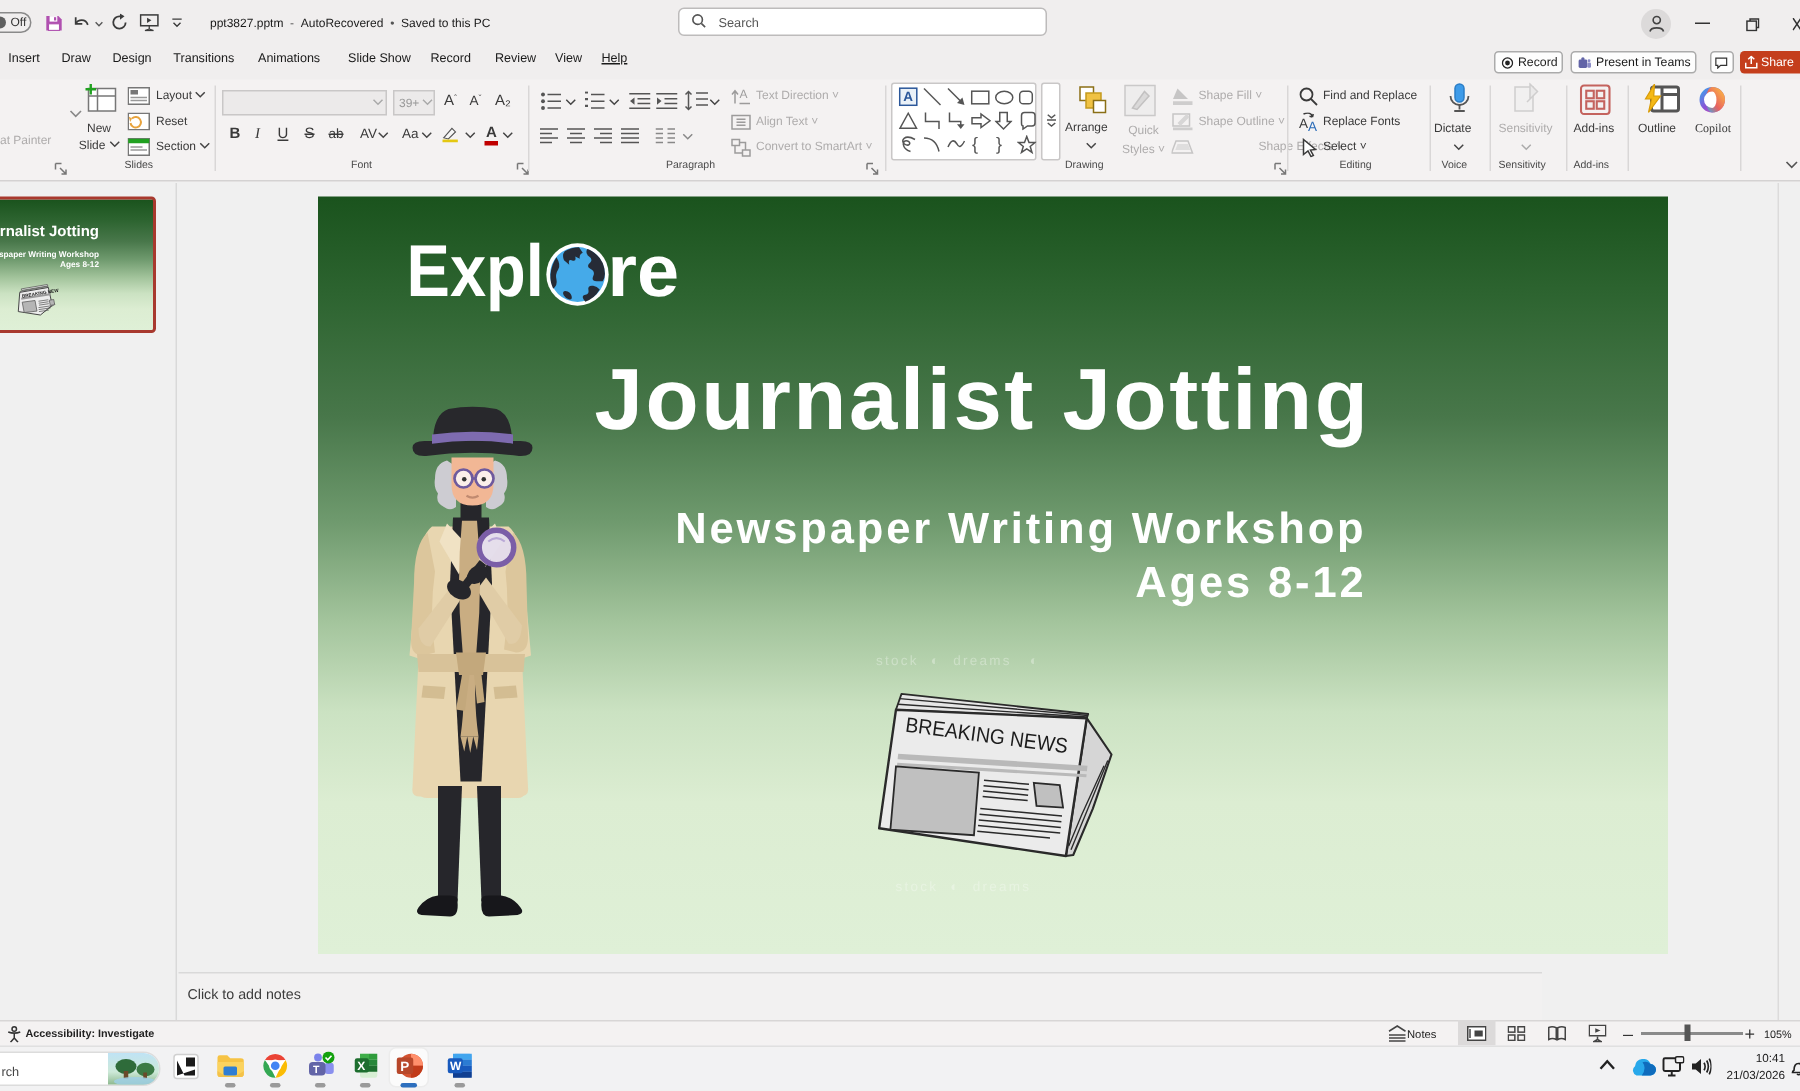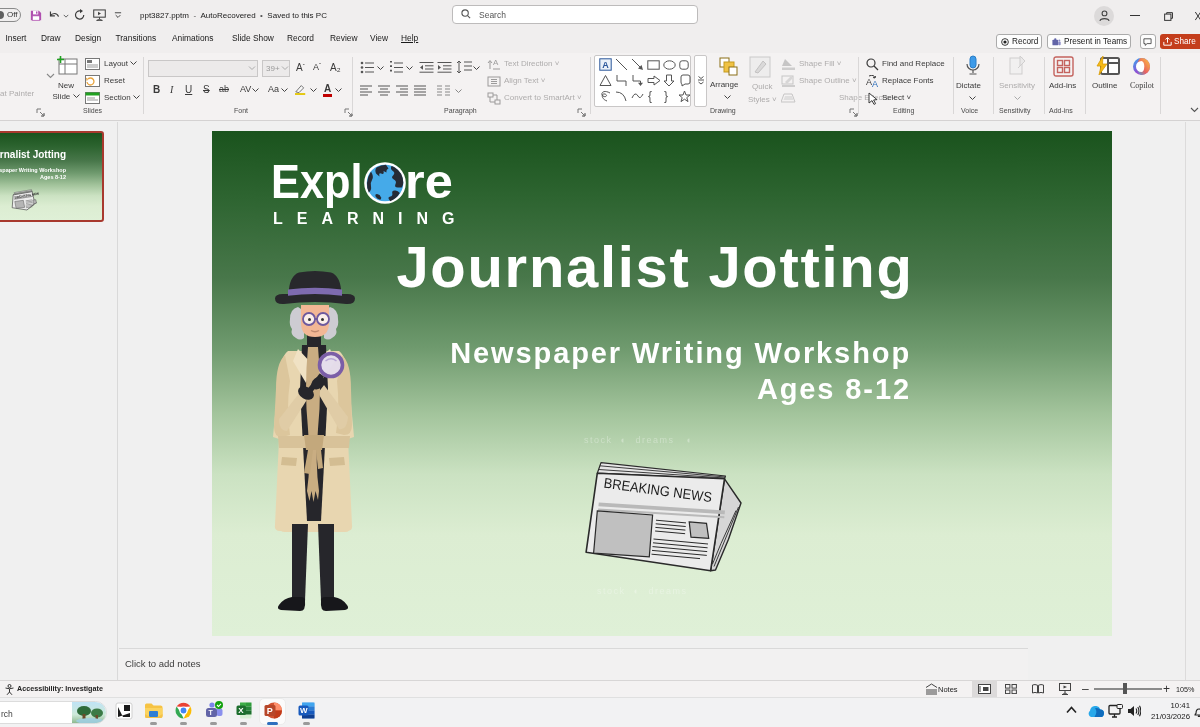--- a/index.html
+++ b/index.html
@@ -492,21 +492,20 @@
   <div class="abs" style="left:193px;top:22px;font-size:49px;font-weight:bold;color:#fff;transform:scaleX(1.03);transform-origin:0 0;white-space:nowrap;">re</div>
   <svg class="abs" style="left:152px;top:31px" width="42" height="42" viewBox="0 0 42 42">
     <circle cx="21" cy="21" r="20.8" fill="#fff"></circle>
     <circle cx="21" cy="21" r="18.3" fill="#45aae9"></circle>
     <path d="M7 9.5 Q3.6 14.5 3 21 Q2.6 26 4.8 30.5 Q7.8 28 7 24.5 Q6 21 8.2 17.5 Q10 14.5 7 9.5 Z" fill="#262b36"></path>
     <path d="M12.5 5.5 Q17 2.9 22 2.8 L24.5 6.5 Q22 7.5 22.5 10.5 L19.5 9 Q20.5 13 17 11.5 Q14.5 10.5 15.5 14.5 L12 11.5 Q10.5 8 12.5 5.5 Z" fill="#262b36"></path>
     <path d="M27.5 4 Q26 7 28.5 8.8 Q31.5 10.8 29.5 13 Q26.5 15.5 29.5 17.2 Q33 19 31.5 22 Q30 25.5 33.8 25.5 L37.8 25.5 Q39.3 23 39.3 20.5 Q39 10.5 30.5 5.3 Q29 4.5 27.5 4 Z" fill="#262b36"></path>
     <path d="M31.5 28.5 Q27.5 28 28.3 31.5 Q28.8 34 26.3 34.5 Q23.5 35 25 37.5 L26.2 39.2 Q32.5 36.8 35.8 31 Q34 28.8 31.5 28.5 Z" fill="#262b36"></path>
     <path d="M13 32 Q10.5 32.2 11.8 34.8 Q13 37 15.5 37.6 Q17.8 38 17 35.2 Q16.2 32.4 13 32 Z" fill="#262b36"></path>
   </svg>
-  <div class="abs" style="left:61px;top:79px;font-size:16px;font-weight:bold;color:#fff;letter-spacing:14px;">LEARNING</div>
 
   <div class="abs" style="left:93px;top:102px;width:700px;font-size:58px;font-weight:bold;color:#fff;text-align:center;letter-spacing:1.7px;">Journalist Jotting</div>
 
   <div class="abs" style="left:200px;top:204px;width:499px;font-size:29px;font-weight:bold;color:#fff;text-align:right;line-height:36px;letter-spacing:1.9px;">Newspaper Writing Workshop<br>Ages 8-12</div>
 
   <div class="abs" style="left:372px;top:304px;width:165px;font-size:9px;color:rgba(255,255,255,0.32);letter-spacing:1.5px;overflow:hidden;white-space:nowrap;">stock &nbsp;◐&nbsp; dreams &nbsp;&nbsp;◐</div>
   <div class="abs" style="left:385px;top:455px;width:175px;font-size:9px;color:rgba(255,255,255,0.3);letter-spacing:1.5px;overflow:hidden;white-space:nowrap;">stock &nbsp;◐&nbsp; dreams</div>
 
   <div id="detective" class="abs" style="left:40px;top:138px;">
 <svg width="118" height="348" viewBox="0 0 118 348">

